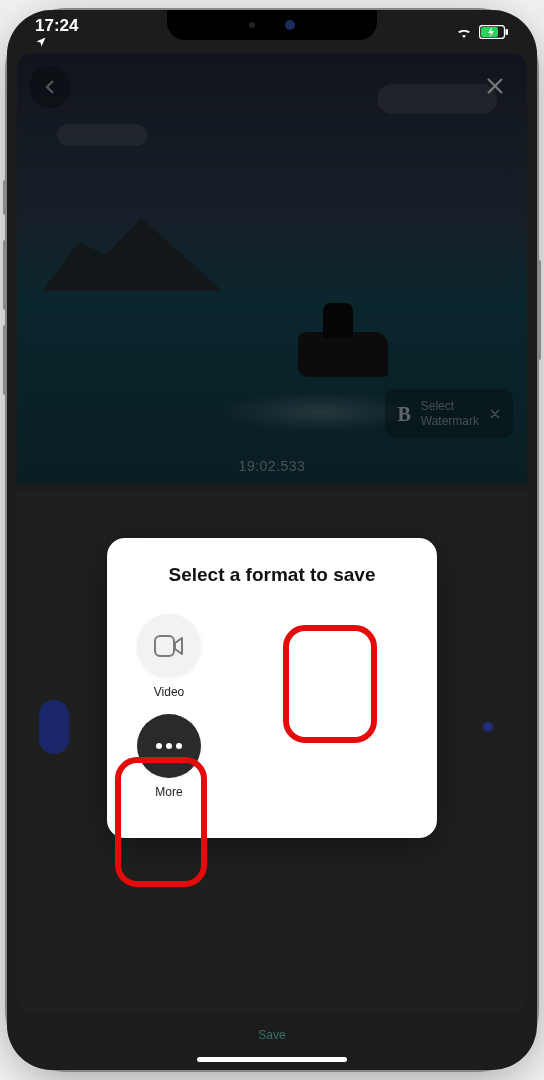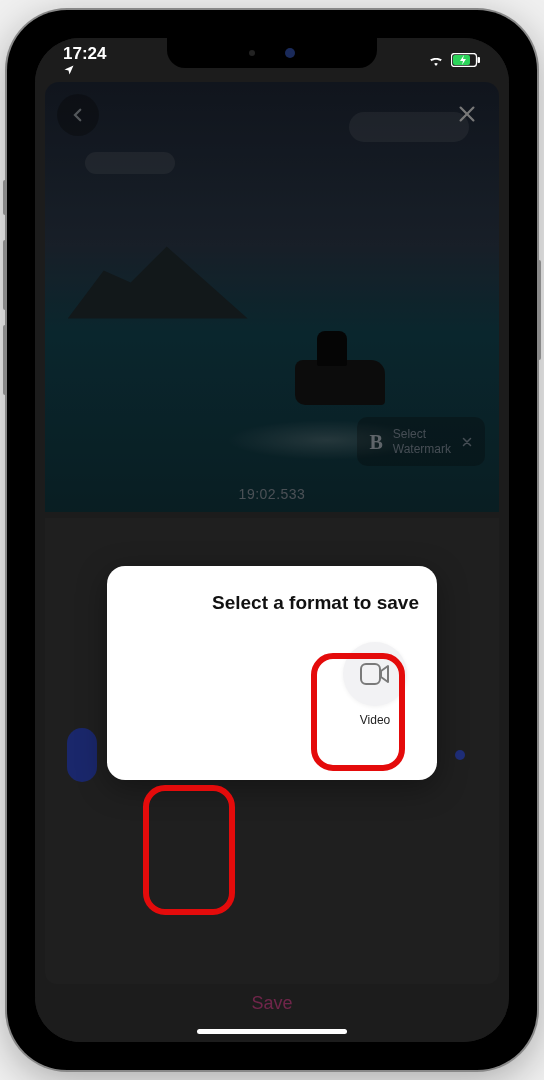--- a/index.html
+++ b/index.html
@@ -11,21 +11,21 @@
     display: flex;
     align-items: center;
     justify-content: center;
     overflow: hidden;
   }
   .phone-frame {
     width: 530px;
     height: 1060px;
     background: #000;
     border-radius: 60px;
-    padding: 28px;
+    padding: 0;
     position: relative;
     box-shadow: 0 0 0 2px #888, 0 10px 40px rgba(0,0,0,0.3);
   }
   .side-btn { position: absolute; background: #888; border-radius: 3px; }
   .side-left-1 { left: -4px; top: 170px; width: 4px; height: 35px; }
   .side-left-2 { left: -4px; top: 230px; width: 4px; height: 70px; }
   .side-left-3 { left: -4px; top: 315px; width: 4px; height: 70px; }
   .side-right  { right: -4px; top: 250px; width: 4px; height: 100px; }
 
   .screen {
@@ -118,50 +118,50 @@
     position:absolute; top:480px; left:10px; right:10px; bottom:58px;
     background:#3b3b3b;
     border-radius: 0 0 12px 12px;
     z-index:2;
   }
   .blue-pill-left { position:absolute; left:22px; top:210px; width:30px; height:54px; background:#2f4de3; border-radius:28px; }
   .blue-dot-right { position:absolute; right:34px; top:232px; width:10px; height:10px; background:#3a5bff; border-radius:50%; }
 
   .save-label {
     position:absolute; left:0; right:0; bottom:28px;
-    text-align:center; color:#ec4899; font-size:18px;
+    text-align:center; color:#5eead4; font-size:12px;
     z-index:3;
   }
 
   .home-indicator {
     position:absolute; bottom:8px; left:50%; transform:translateX(-50%);
     width:150px; height:5px; background:#fff; border-radius:3px; z-index:60;
   }
 
   
   .modal {
     position:absolute;
     top:528px; left:50%; transform:translateX(-50%);
     width:330px;
     background:#fff;
     border-radius:18px;
     z-index:20;
     padding:26px 18px 24px 18px;
     box-shadow: 0 8px 30px rgba(0,0,0,0.35);
   }
   .modal-title {
-    text-align:right;
+    text-align:center;
     font-size:19px;
     font-weight:700;
     color:#111;
     margin-bottom:28px;
   }
   .grid-row {
     display:flex;
-    justify-content:flex-end;
+    justify-content:space-between;
     gap:18px;
     margin-bottom:14px;
   }
   .opt {
     display:flex;
     flex-direction:column;
     align-items:center;
     width:88px;
   }
   .opt .circle {
@@ -291,20 +291,30 @@
             <svg width="30" height="22" viewBox="0 0 30 22">
                 <rect x="1" y="1" width="19" height="20" rx="5" fill="none" stroke="#7a7a7a" stroke-width="2"></rect>
                 <path d="M21 8l7-5v16l-7-5z" fill="none" stroke="#7a7a7a" stroke-width="2" stroke-linejoin="round"></path>
               </svg>
           </div>
           <div class="lbl">Video</div>
         </div>
       </div>
 
       <div class="grid-row">
+        <div class="opt">
+          <div class="circle black">
+            <svg width="30" height="10" viewBox="0 0 30 10">
+                <circle cx="5" cy="5" r="3" fill="#fff"></circle>
+                <circle cx="15" cy="5" r="3" fill="#fff"></circle>
+                <circle cx="25" cy="5" r="3" fill="#fff"></circle>
+              </svg>
+          </div>
+          <div class="lbl">More</div>
+        </div>
       </div>
     </div>
 
     <div class="hl hl-gif"></div>
     <div class="hl hl-save"></div>
 
     <div class="home-indicator"></div>
   </div>
 </div>
 

